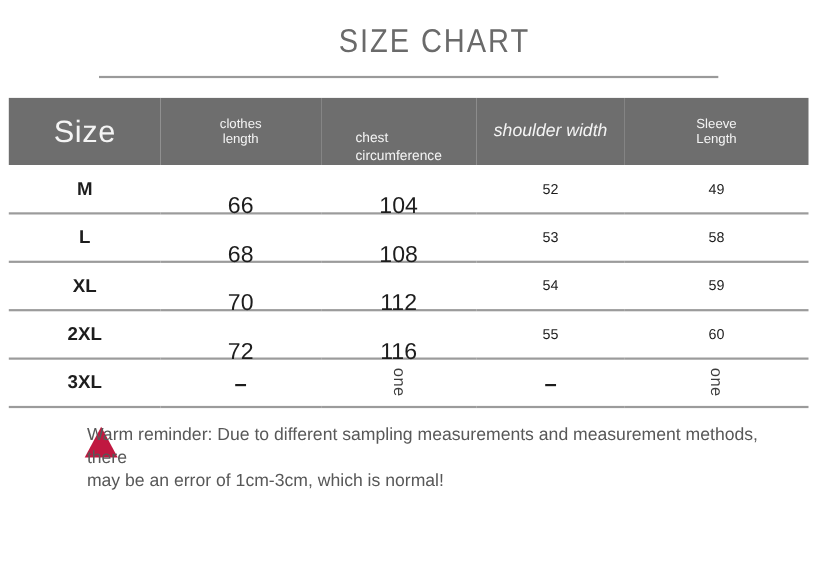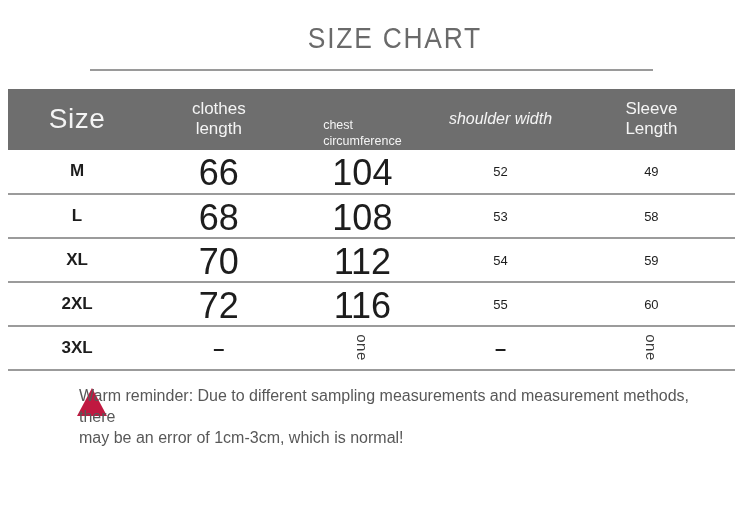--- a/index.html
+++ b/index.html
@@ -40,32 +40,32 @@
   col.c5 { width: 23%; }
   thead th {
     background: var(--header-bg, #6e6e6e);
     color: var(--header-text, #f4f4f4);
     font-weight: 400;
     height: 47px;
     text-align: center;
     vertical-align: middle;
   }
   th .h-size { font-size: 28px; letter-spacing: 0.5px; }
-  th .h-two-line { font-size: 17px; line-height: 1.18; display: inline-block; text-align: center; }
+  th .h-two-line { font-size: 12px; line-height: 1.18; display: inline-block; text-align: center; }
   th .h-chest { font-size: 12.5px; line-height: 1.3; display: inline-block; text-align: left; margin-top: 28px; }
   th .h-one-line { font-size: 16px; font-style: italic; }
   tbody td {
     height: 44px;
     text-align: center;
     vertical-align: middle;
     border-bottom: 2px solid var(--row-divider, #9b9b9b);
     color: var(--body-text, #1d1d1d);
   }
   td .size-label { font-size: 17px; font-weight: 700; }
-  td .val-big { font-size: 36px; font-weight: 400; position: relative; top: 2px; }
+  td .val-big { font-size: 21px; font-weight: 400; position: relative; top: 16px; }
   td .val-small { font-size: 13px; font-weight: 400; }
   td .val-dash { font-size: 20px; font-weight: 700; position: relative; top: 1px; }
   td .val-rotated {
     display: inline-block;
     transform: rotate(90deg);
     font-size: 15px;
     font-weight: 400;
     color: #3c3c3c;
     letter-spacing: 0.5px;
   }

